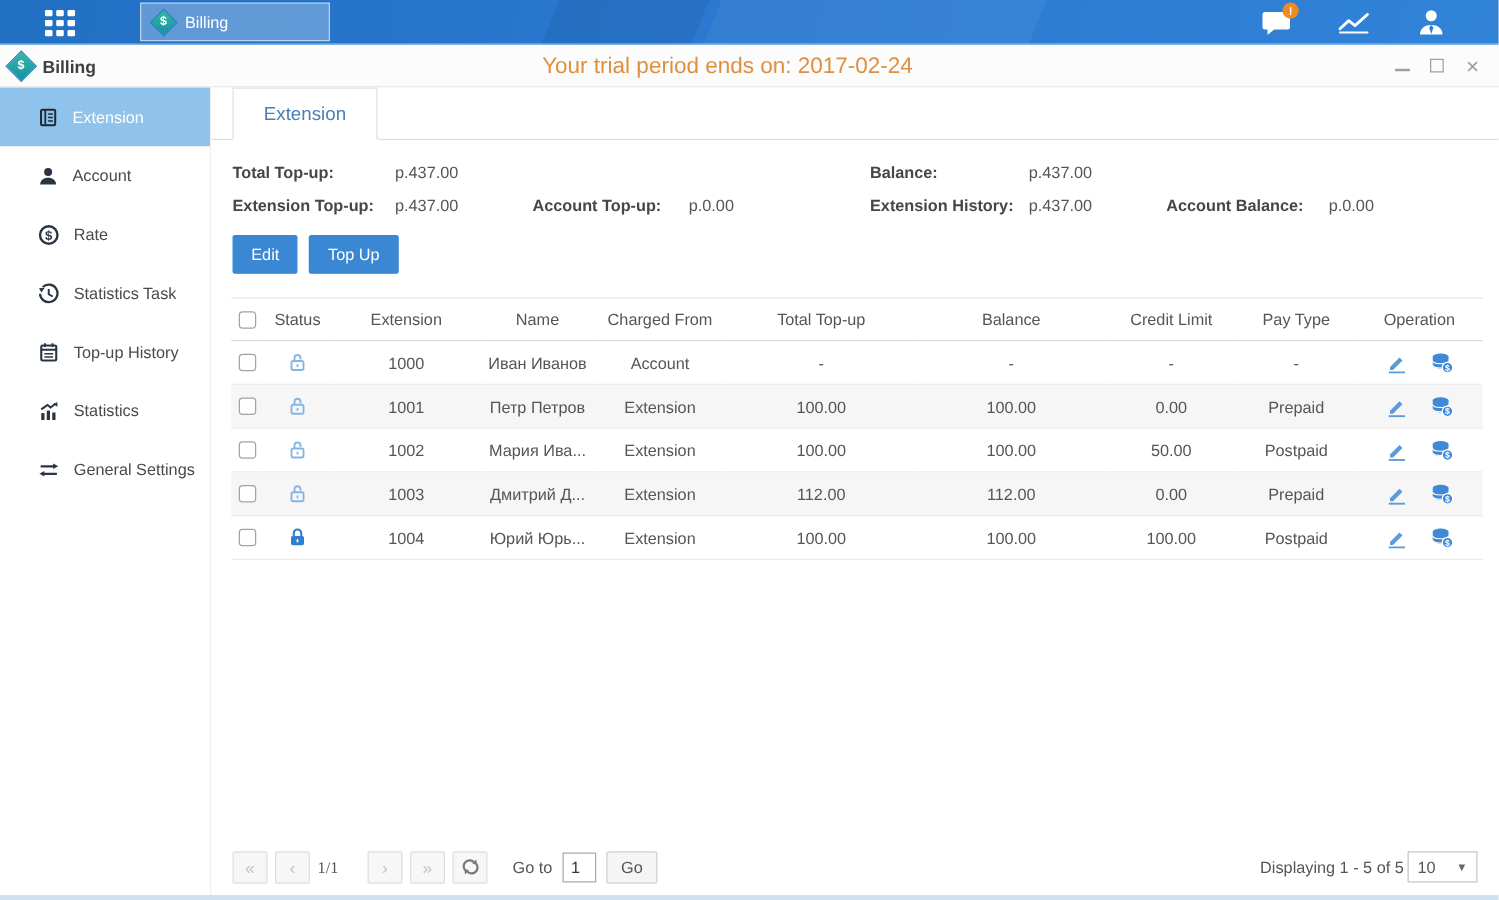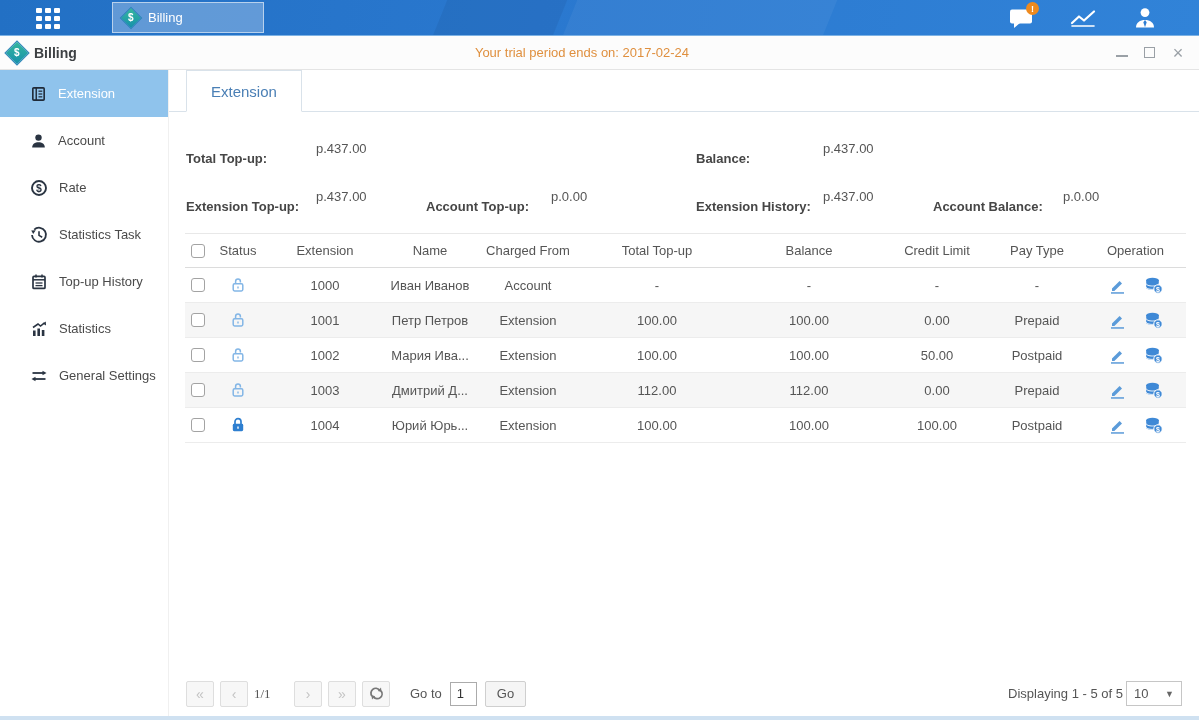--- a/index.html
+++ b/index.html
@@ -49,21 +49,21 @@
     display:flex; align-items:center; justify-content:center;
   }
   
   .titlebar {
     position:absolute; top:36px; left:0; right:0; height:34px;
     background:#fcfcfc; border-bottom:1px solid #e4e4e4;
     display:flex; align-items:center; padding:0 14px 0 8px;
   }
   .titlebar .app-title { display:flex; align-items:center; gap:8px; width:160px; }
   .titlebar .app-title b { color:#3d4043; font-size:14px; }
-  .trial-msg { flex:1; text-align:center; color:#df8f3e; font-size:13px; padding-right:120px; }
+  .trial-msg { flex:1; text-align:center; color:#df8f3e; font-size:18px; padding-right:120px; }
   .win-controls { display:flex; align-items:center; gap:16px; color:#9aa0a6; }
   .win-controls .wc { cursor:pointer; font-size:15px; line-height:1; display:flex; align-items:center; justify-content:center; width:14px; height:14px; }
   .wc-min { border-bottom:2px solid #9aa0a6; height:8px !important; width:12px !important; }
   .wc-max { border:1.5px solid #9aa0a6; width:11px !important; height:11px !important; }
   
   .sidebar { position:absolute; top:70px; left:0; width:168px; bottom:4px; background:#fff; }
   .side-item {
     height:47px; display:flex; align-items:center; gap:11px;
     padding-left:30px; color:#4a4a4a; cursor:pointer; font-size:13px;
   }
@@ -79,21 +79,21 @@
   .tab.active {
     border:1px solid #d9e2ea; border-bottom:1px solid #fff;
     background:#fff; color:#4a7fb5;
   }
   .summary {
     margin:18px 0 0 17px;
     display:grid;
     grid-template-columns:130px 110px 125px 145px 127px 110px 130px auto;
     row-gap:12px; align-items:center;
   }
-  .summary .lbl { font-weight:bold; color:#464646;margin-top:21px; }
+  .summary .lbl { font-weight:bold; color:#464646; }
   .summary .val { color:#555; }
   .toolbar { margin:16px 0 0 17px; display:flex; gap:9px; }
   .btn-primary {
     background:#3a87d4; border:1px solid #3a87d4; color:#fff;
     font-size:13px; padding:7px 14px; border-radius:2px; cursor:pointer;
     font-family:inherit;
   }
   
   table.grid { margin:19px 0 0 16px; border-collapse:collapse; table-layout:fixed; width:1001px; }
   table.grid th {
@@ -289,20 +289,24 @@
     <span class="lbl">Extension Top-up:</span>
     <span class="val">p.437.00</span>
     <span class="lbl">Account Top-up:</span>
     <span class="val">p.0.00</span>
     <span class="lbl">Extension History:</span>
     <span class="val">p.437.00</span>
     <span class="lbl">Account Balance:</span>
     <span class="val">p.0.00</span>
   </div>
 
+  <div class="toolbar">
+    <button class="btn-primary">Edit</button>
+    <button class="btn-primary">Top Up</button>
+  </div>
 
   <table class="grid">
     <colgroup>
       <col style="width:26px">
         <col style="width:54px">
         <col style="width:120px">
         <col style="width:90px">
         <col style="width:106px">
       <col style="width:152px">
         <col style="width:152px">

